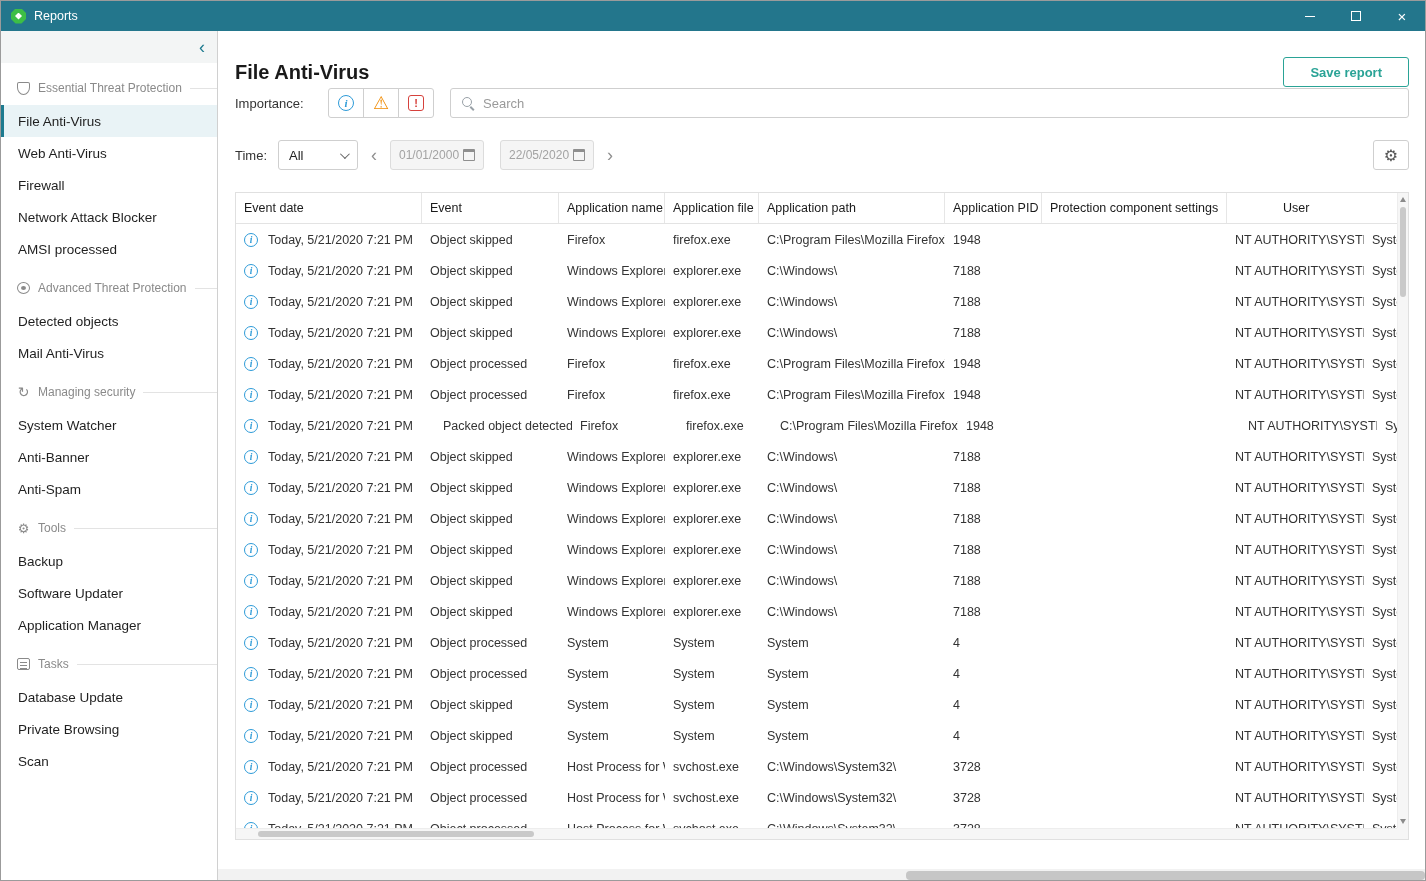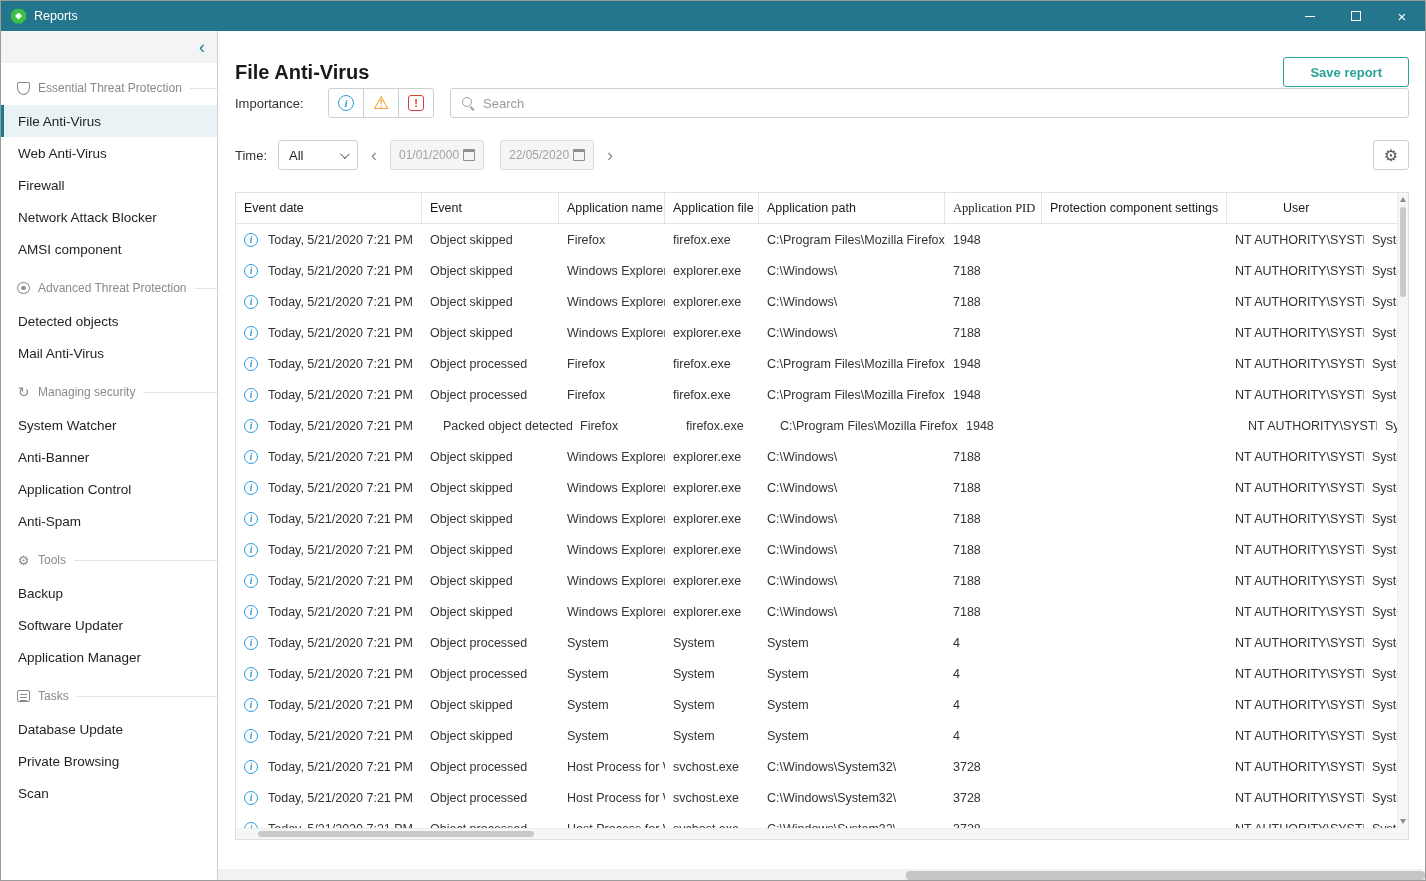--- a/index.html
+++ b/index.html
@@ -136,21 +136,21 @@
         <div class="side-item">
           <span>Web Anti-Virus</span>
         </div>
         <div class="side-item">
           <span>Firewall</span>
         </div>
         <div class="side-item">
           <span>Network Attack Blocker</span>
         </div>
         <div class="side-item">
-          <span>AMSI component</span>
+          <span>AMSI processed</span>
         </div>
         <div class="side-head">
           <span class="side-icon target-icon"></span>
           <span class="side-head-label">Advanced Threat Protection</span>
           <span class="side-rule"></span>
         </div>
         <div class="side-item">
           <span>Detected objects</span>
         </div>
         <div class="side-item">
@@ -159,23 +159,20 @@
         <div class="side-head">
           <span class="side-icon sync-icon">↻</span>
           <span class="side-head-label">Managing security</span>
           <span class="side-rule"></span>
         </div>
         <div class="side-item">
           <span>System Watcher</span>
         </div>
         <div class="side-item">
           <span>Anti-Banner</span>
-        </div>
-        <div class="side-item">
-          <span>Application Control</span>
         </div>
         <div class="side-item">
           <span>Anti-Spam</span>
         </div>
         <div class="side-head">
           <span class="side-icon tools-icon">⚙</span>
           <span class="side-head-label">Tools</span>
           <span class="side-rule"></span>
         </div>
         <div class="side-item">
@@ -251,21 +248,21 @@
       </button>
     </div>
 
     <div class="table-outer">
       <div class="thead" id="thead">
           <div class="th" style="width: 186px;">Event date</div>
           <div class="th" style="width: 137px;">Event</div>
           <div class="th" style="width: 106px;">Application name</div>
           <div class="th" style="width: 94px;">Application file</div>
           <div class="th" style="width: 186px;">Application path</div>
-          <div class="th" style="width: 97px; font-family: Liberation Serif, serif;">Application PID</div>
+          <div class="th" style="width: 97px;">Application PID</div>
           <div class="th" style="width: 185px;">Protection component settings</div>
           <div class="th" style="width: 137px; margin-left: 48px;">User</div>
           <div class="th flex">User type</div>
         </div>
       <div class="tbody" id="tbody">
           <div class="tr">
             <div class="td" style="width: 186px;">
               <span class="info-ic">i</span>
               <span>Today, 5/21/2020 7:21 PM</span>
             </div>

